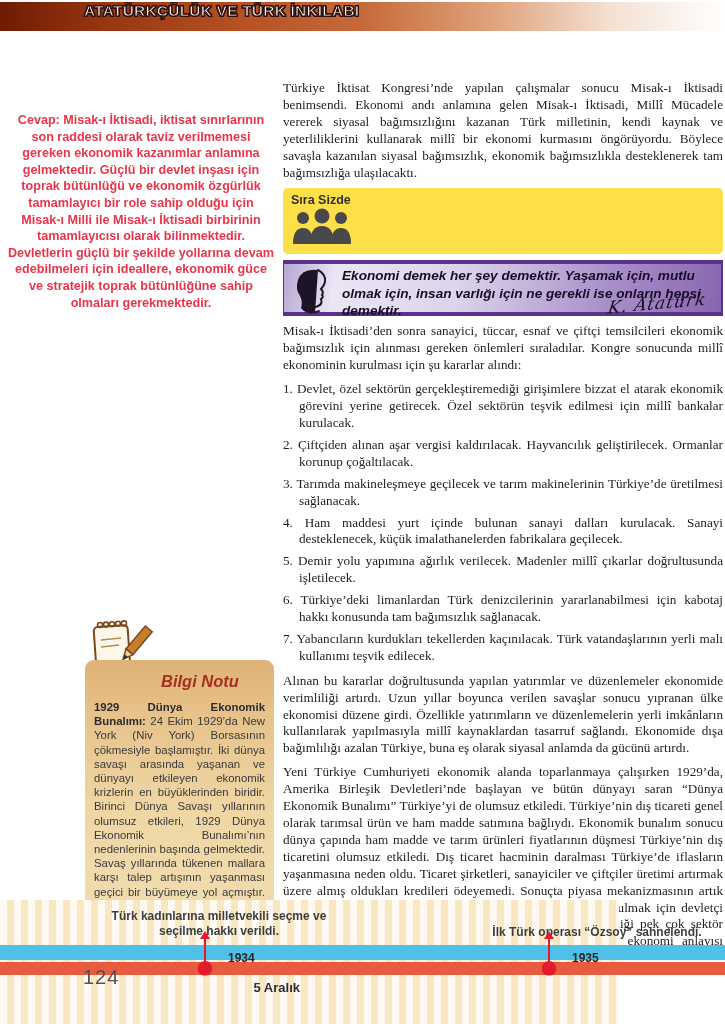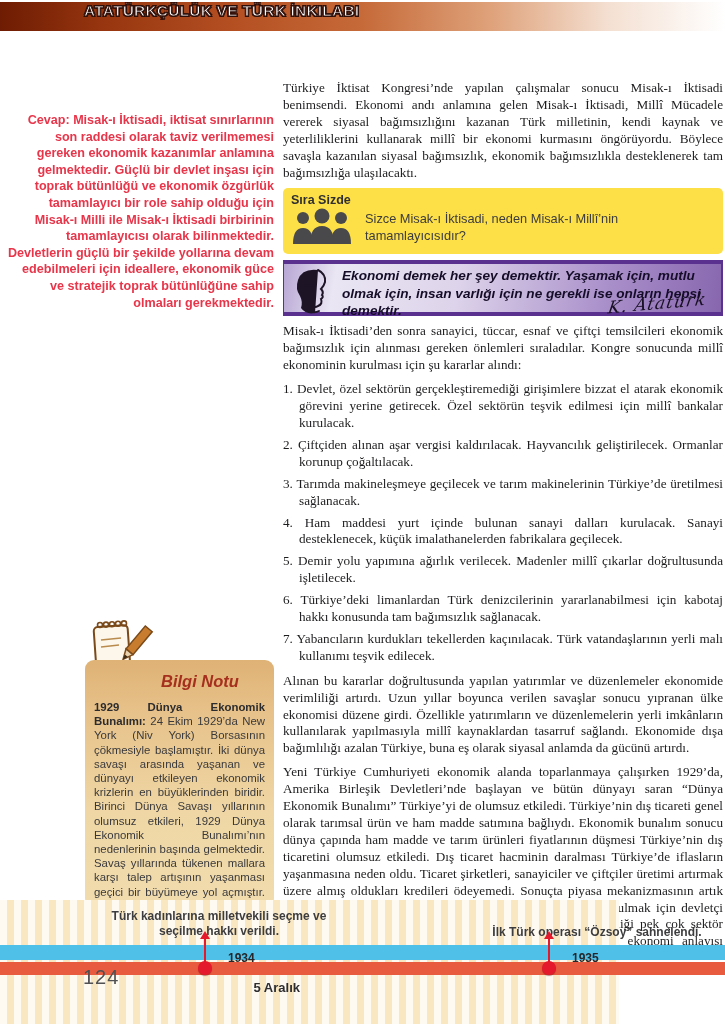--- a/index.html
+++ b/index.html
@@ -21,21 +21,21 @@
     font-weight:bold; font-size:15.5px; letter-spacing:0.2px;
     -webkit-text-stroke:1px #30100a;
     text-shadow:1px 1px 0 #30100a, -1px 1px 0 #30100a, 1px -1px 0 #30100a, -1px -1px 0 #30100a;
     white-space:nowrap;
   }
 
   
   #answer-note {
     position:absolute; left:8px; top:112px; width:266px;
     font-family:"Liberation Sans", sans-serif; font-weight:bold;
-    font-size:12.6px; line-height:16.6px; color:#e8354a; text-align:right;
+    font-size:12.6px; line-height:16.6px; color:#e8354a; text-align:center;
   }
 
   #info-note { position:absolute; left:85px; top:616px; width:189px; height:292px; }
   #info-note-box {
     position:absolute; left:0; top:44px; right:0; bottom:0;
     background:linear-gradient(to bottom,#dfb276 0%, #e7c28a 22%, #efd6a4 60%, #f1dcae 100%);
     border-radius:9px;
   }
   #info-note-title {
     position:absolute; left:76px; top:56px;
@@ -140,21 +140,20 @@
             <g fill="#49494b">
               <circle cx="12" cy="10" r="6"></circle>
               <path d="M2 36 Q2 20 12 20 Q22 20 22 36 Z"></path>
               <circle cx="50" cy="10" r="6"></circle>
               <path d="M40 36 Q40 20 50 20 Q60 20 60 36 Z"></path>
               <circle cx="31" cy="8" r="7.5"></circle>
               <path d="M19 36 Q19 18 31 18 Q43 18 43 36 Z"></path>
             </g>
           </svg>
         </span>
-        <div id="sira-sizde-question">Sizce Misak-ı İktisadi, neden Misak-ı Millî’nin tamamlayıcısıdır?</div>
       </div>
     </div>
 
     <div id="quote-box">
       <span id="ataturk-portrait">
         <svg width="50" height="52" viewBox="0 0 50 52">
           <g fill="none" stroke="#1d1426" stroke-width="2" stroke-linecap="round">
             <path d="M30 4 Q14 2 10 14 Q7 23 12 30 Q15 36 13 42 Q18 49 27 47" fill="#1d1426" stroke="none"></path>
             <path d="M30 4 Q38 8 37 16 Q36 20 33 23 Q36 26 34 29 Q36 31 33 33 Q35 38 30 40 Q27 42 24 40"></path>
             <path d="M18 20 Q22 18 26 20"></path>

